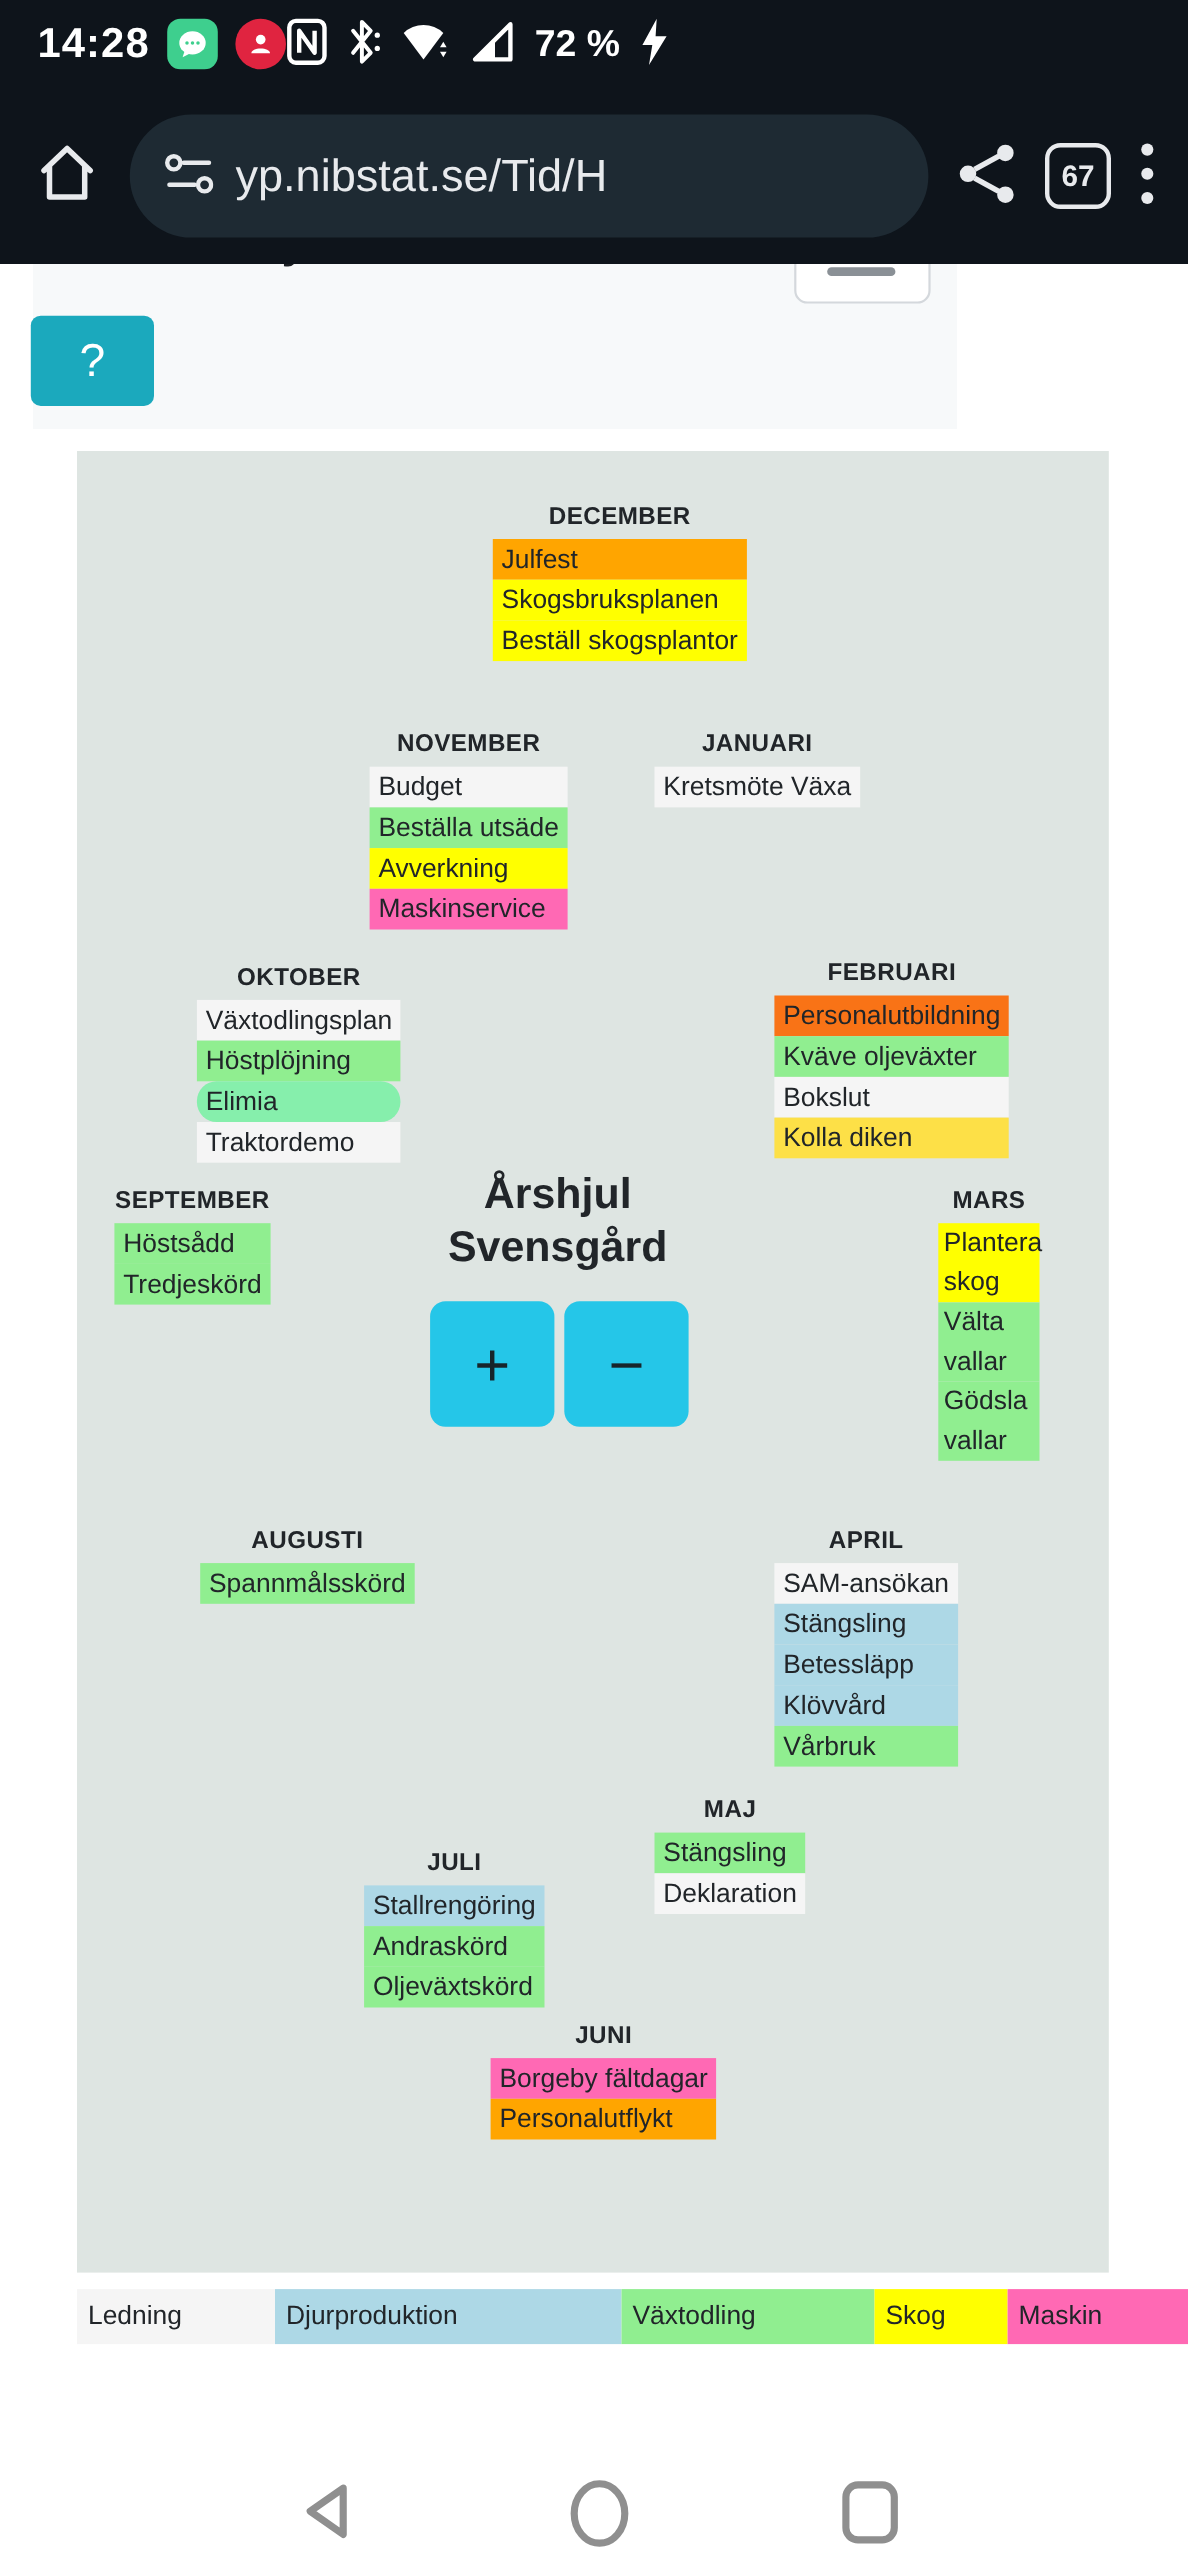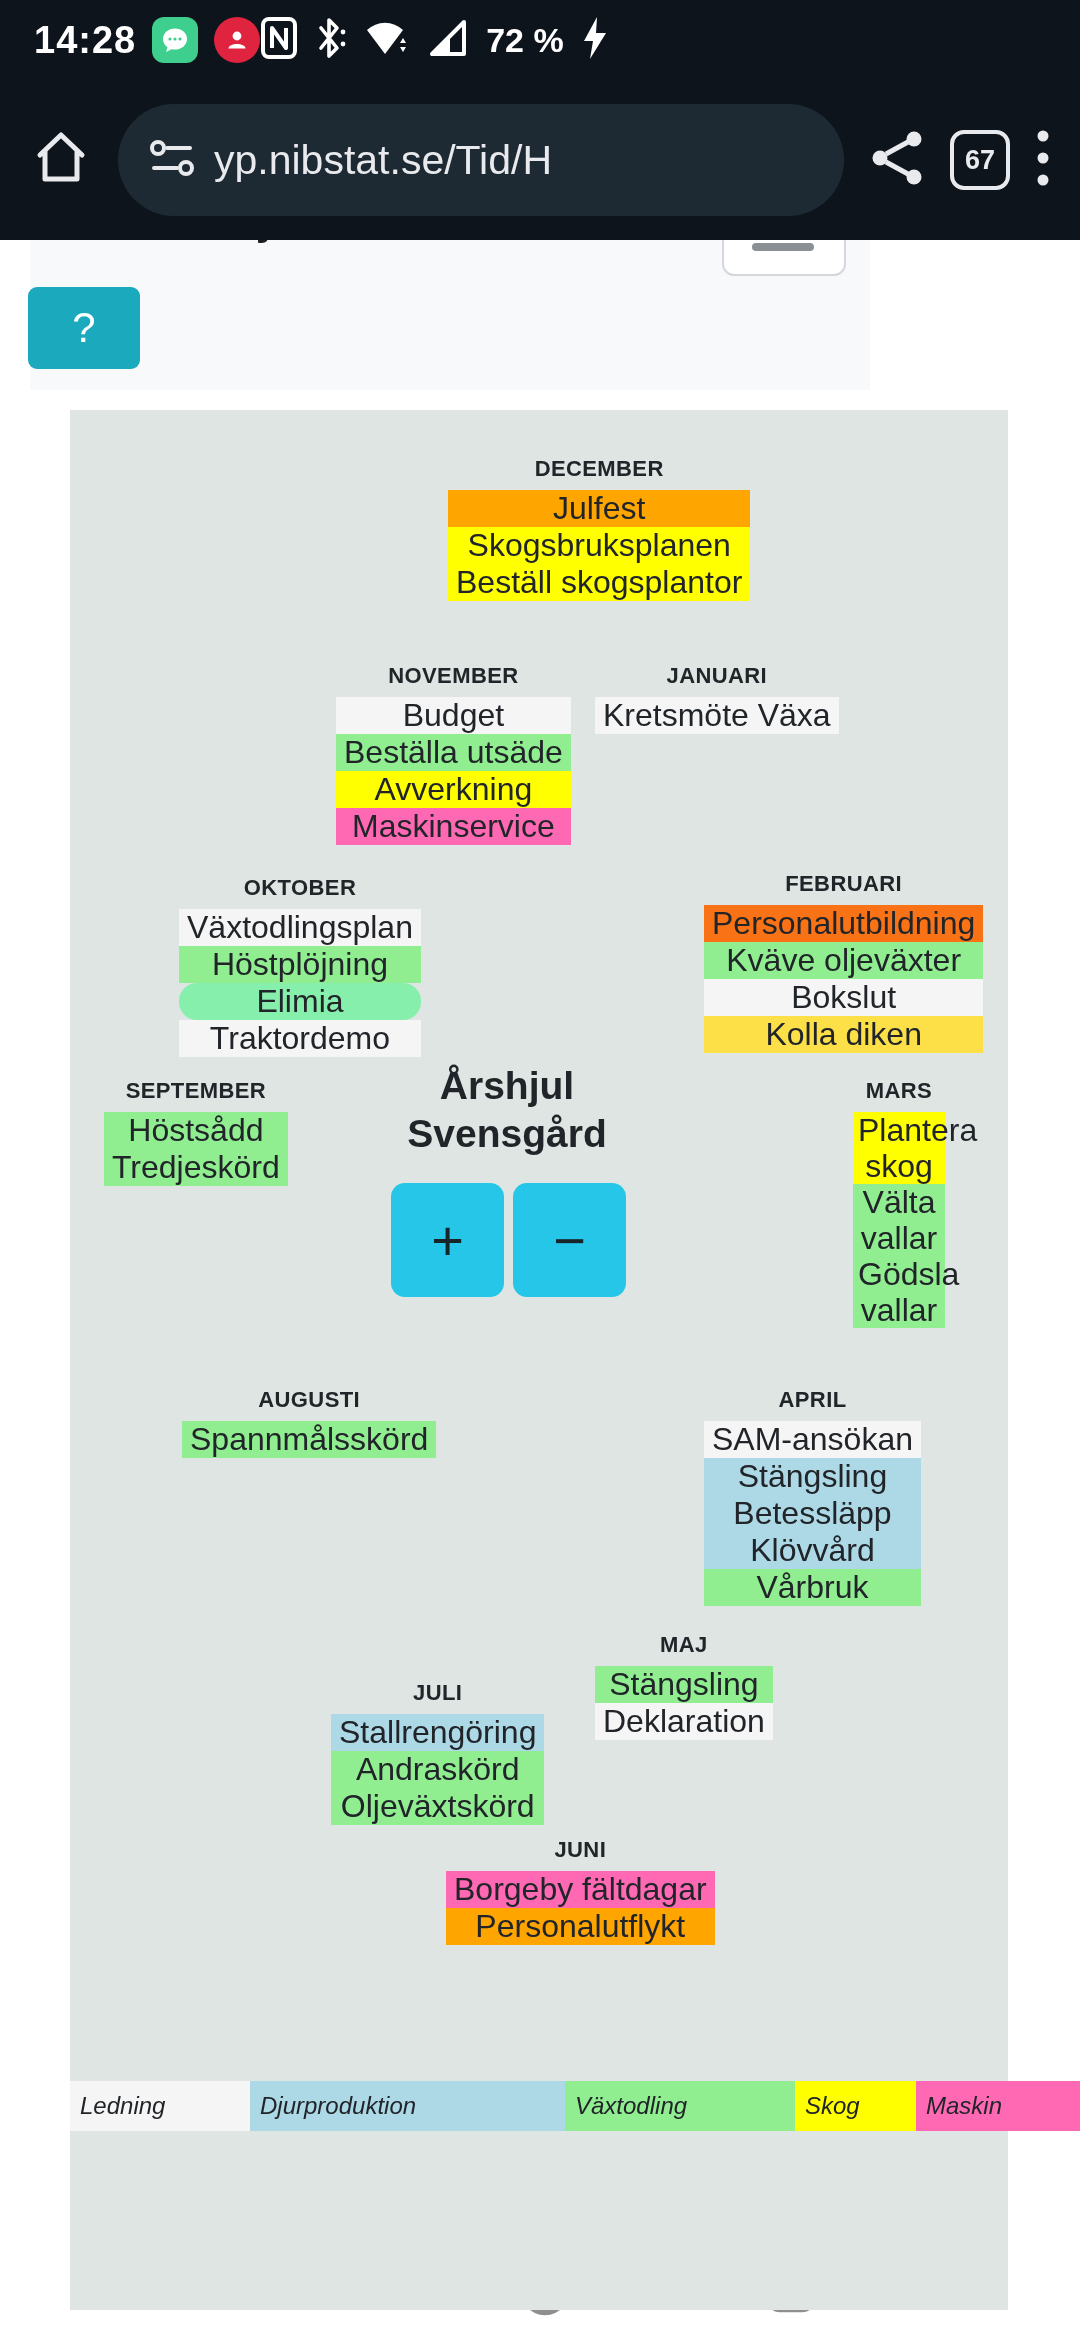--- a/index.html
+++ b/index.html
@@ -45,45 +45,45 @@
     border:2px solid #d4d8dc;border-radius:12px;box-sizing:border-box;
   }
   .menu-toggler .bar{position:absolute;left:28px;top:23px;width:62px;height:8px;background:#8a9096;border-radius:4px;}
   .help-btn{
     position:absolute;left:28px;top:287px;width:112px;height:82px;background:#1ba9bd;border:none;
     border-radius:9px;color:#ffffff;font-size:42px;display:flex;align-items:center;justify-content:center;z-index:2;
     font-family:"Liberation Sans", sans-serif;
   }
   
   .wheel{
-    position:absolute;left:70px;top:410px;width:938px;height:1900px;background:#dee5e2;z-index:1;
+    position:absolute;left:70px;top:410px;width:938px;height:1656px;background:#dee5e2;z-index:1;
   }
   .month{position:absolute;}
   .month-label{
     font-size:22px;font-weight:bold;color:#212529;text-align:center;
     margin-bottom:8px;letter-spacing:0.4px;white-space:nowrap;
   }
   .month-items{display:flex;flex-direction:column;width:max-content;}
   .task{
-    font-size:32px;height:37px;line-height:37px;padding:0 8px;color:#212529;white-space:nowrap;text-align:center;
+    font-size:24px;height:37px;line-height:37px;padding:0 8px;color:#212529;white-space:nowrap;
   }
   .month-items.wrap{width:92px;}
   .month-items.wrap .task{white-space:normal;height:auto;line-height:36px;padding:0 5px;}
   .wheel-title{
     position:absolute;left:252px;top:652px;width:370px;text-align:center;
     font-size:39px;font-weight:bold;line-height:1.23;color:#212529;
   }
   .wheel-buttons{position:absolute;left:321px;top:773px;display:flex;gap:9px;}
   .zoom-btn{
     width:113px;height:114px;background:#25c6e8;border:none;border-radius:14px;
     font-size:56px;color:#17252b;display:flex;align-items:center;justify-content:center;
     font-family:"Liberation Sans", sans-serif;padding:0;
   }
   
-  .legend{position:absolute;left:70px;top:2081px;width:1010px;height:32px;display:flex;z-index:1;font-style:italic;}
+  .legend{position:absolute;left:70px;top:2081px;width:1010px;height:32px;display:flex;z-index:1;}
   .legend-seg{
     height:50px;line-height:50px;font-size:24px;color:#212529;
     padding-left:10px;box-sizing:border-box;white-space:nowrap;overflow:hidden;
   }
   
   .navbar{position:absolute;left:0;top:2230px;width:1080px;height:110px;background:#ffffff;}
   .nav-ico{position:absolute;top:22px;}
   .nav-back{left:268px;}
   .nav-home{left:514px;}
   .nav-recents{left:760px;}

